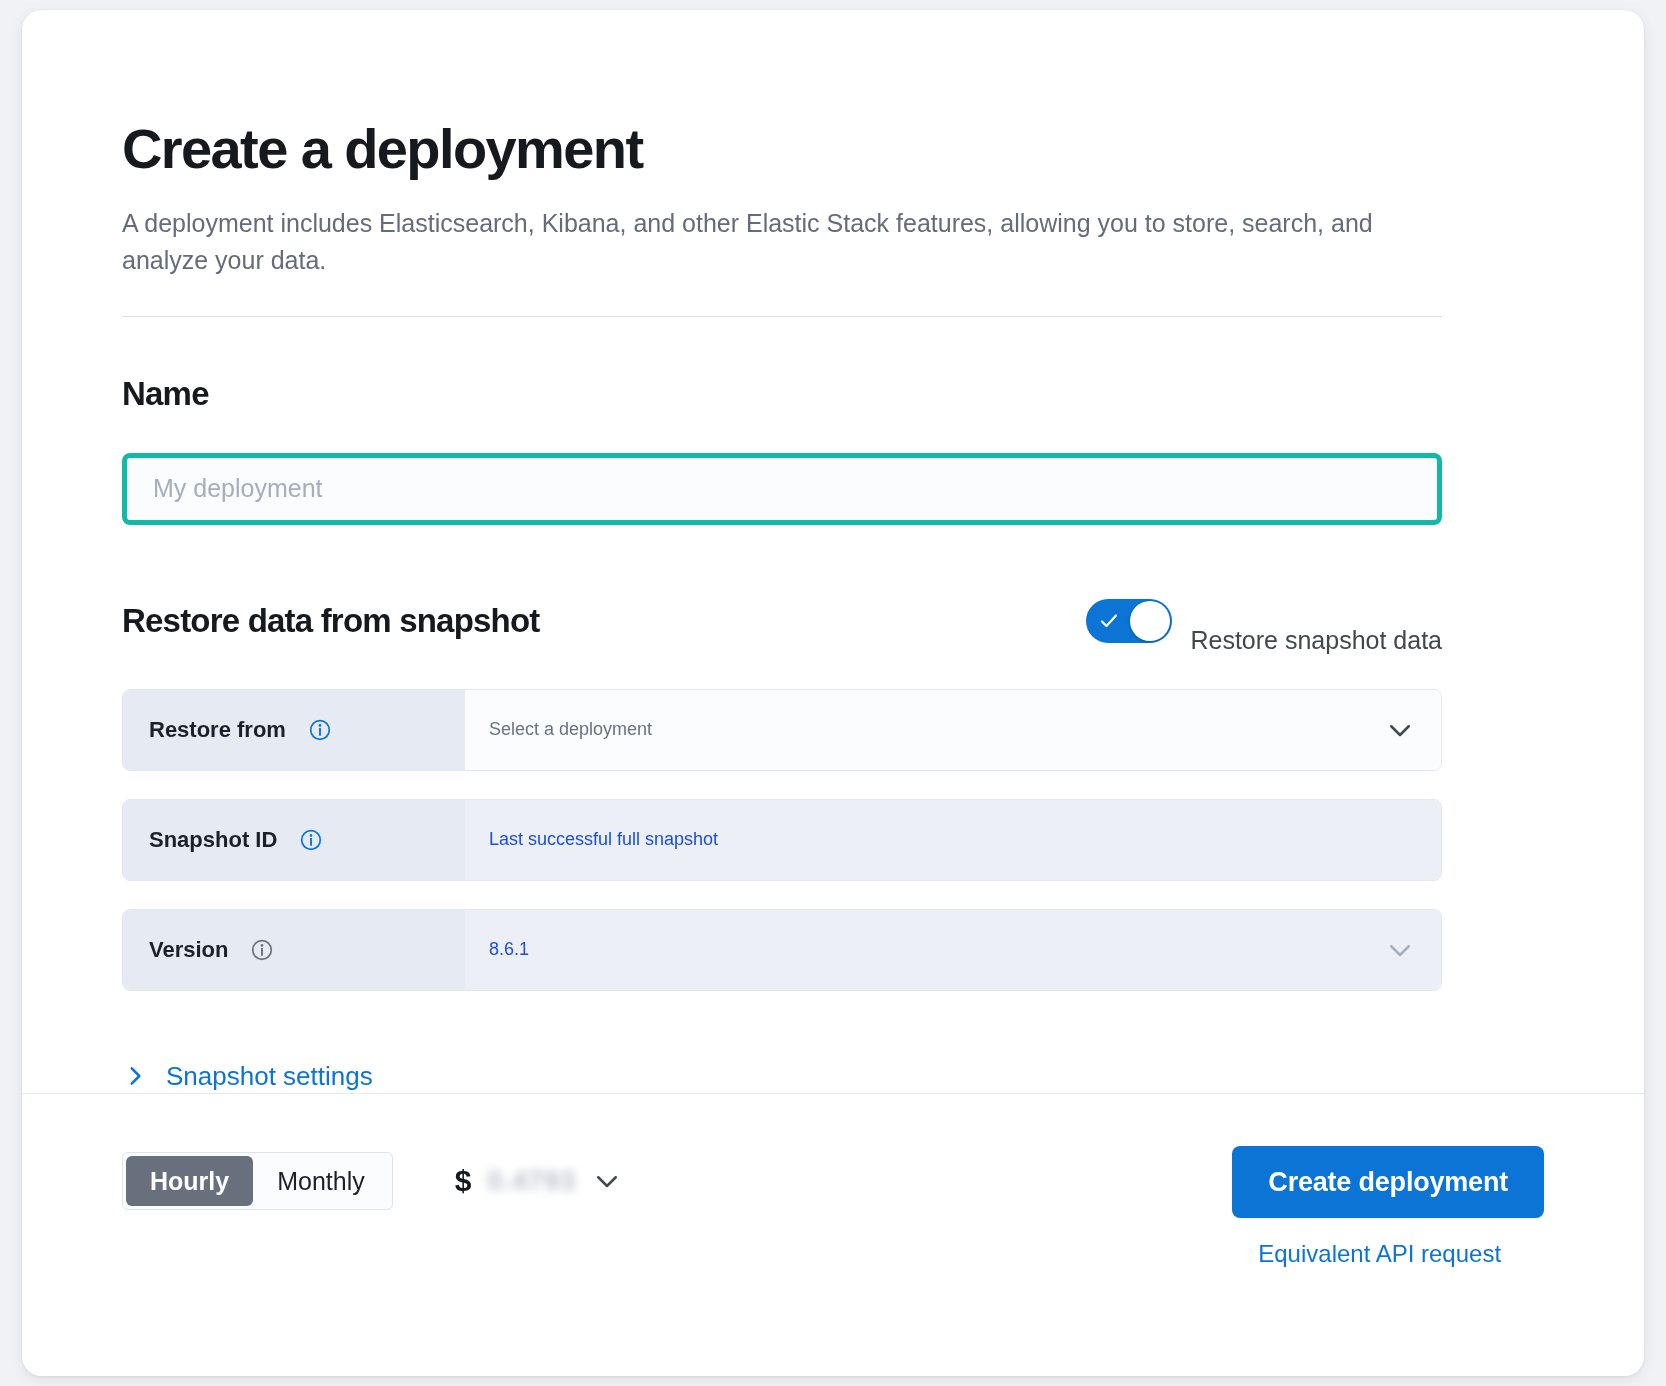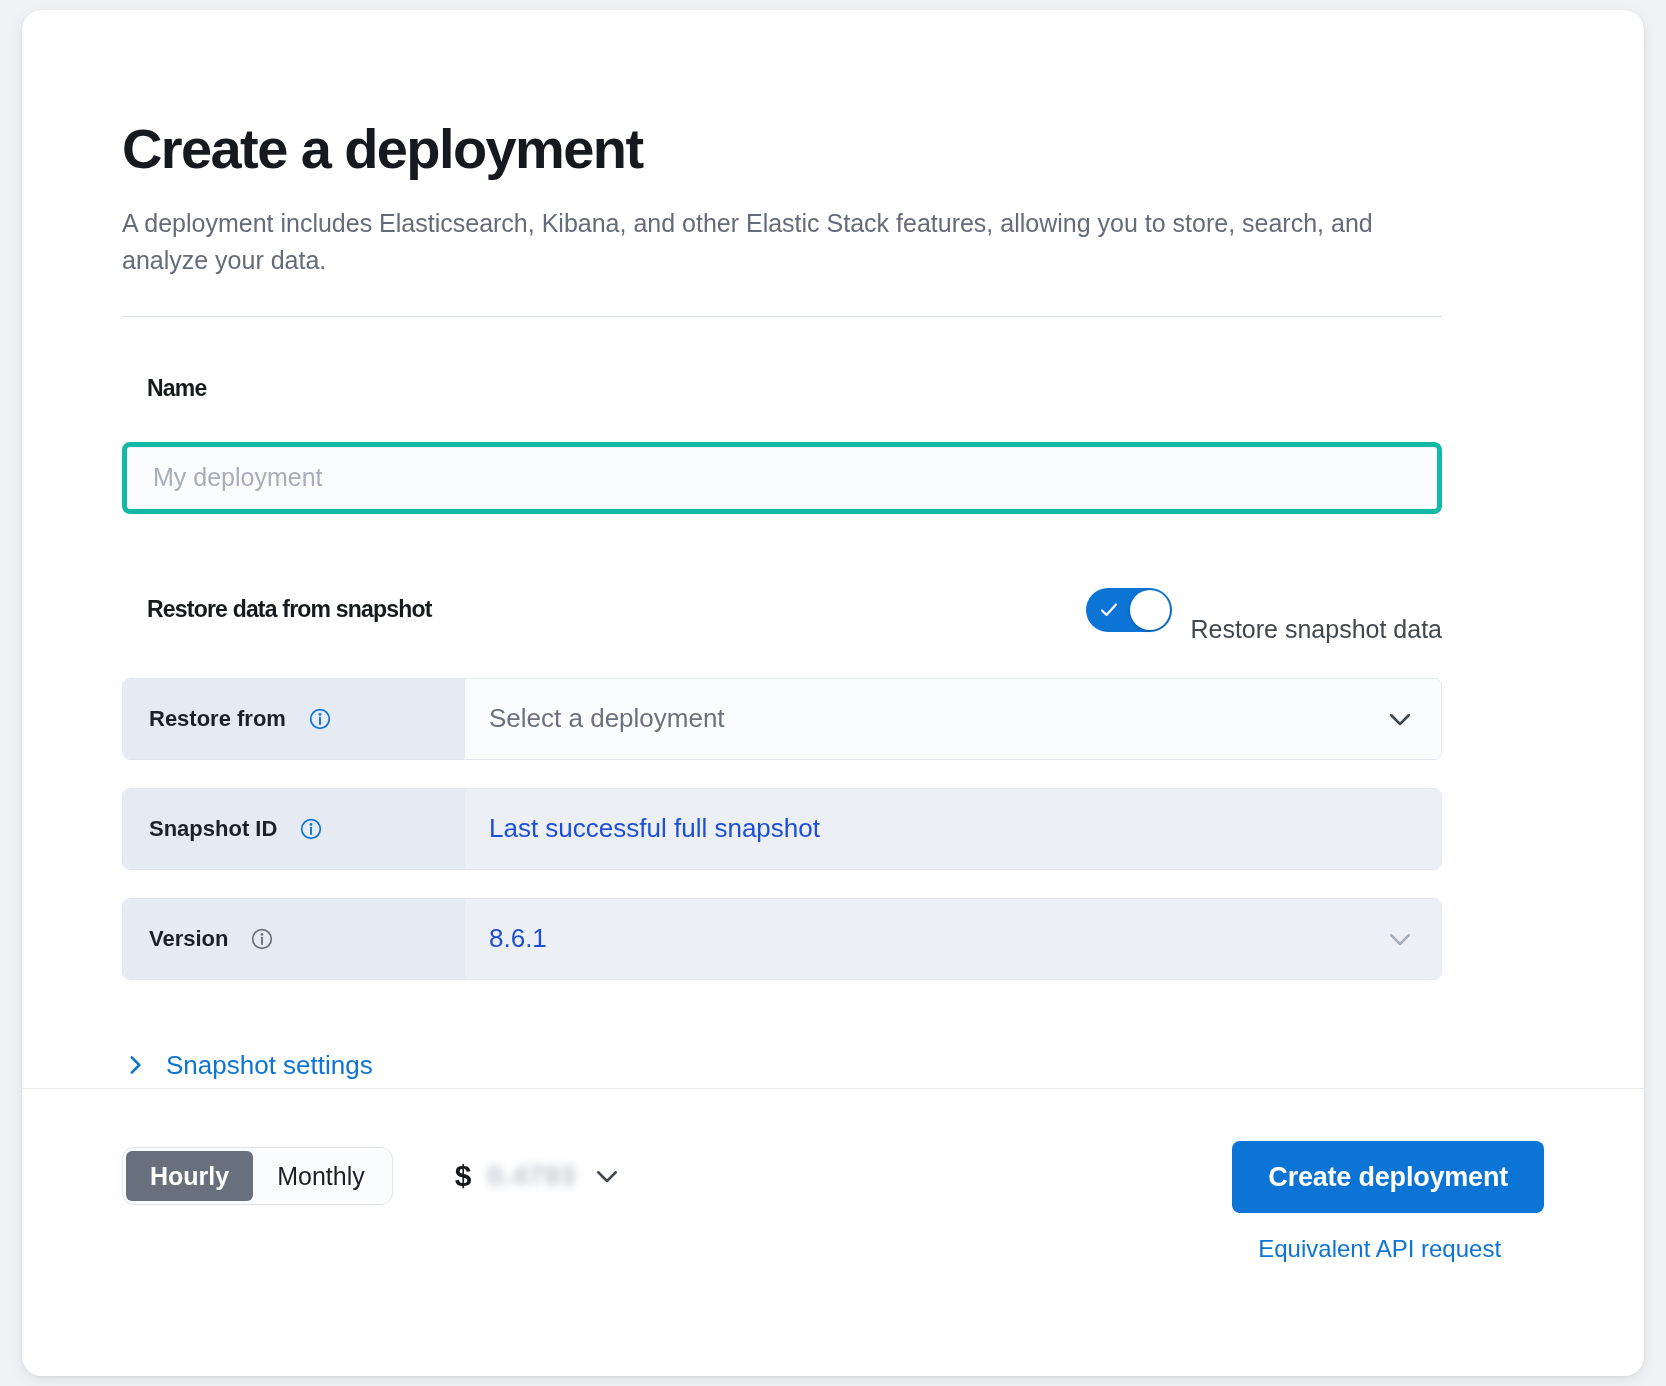--- a/index.html
+++ b/index.html
@@ -63,25 +63,24 @@
   }
 
   .divider {
     height: 1px;
     background: #d7dce5;
     margin-top: 36px;
   }
 
   
   .section-title {
-    font-size: 23px;
+    font-size: 33px;
     font-weight: 700;
     letter-spacing: -0.8px;
     color: #16191d;
-    margin-left: 25px;
   }
 
   .name-section { margin-top: 58px; }
 
   .name-input {
     margin-top: 40px;
     width: 100%;
     height: 72px;
     border: 5px solid #14b8a6;
     border-radius: 8px;
@@ -172,21 +171,21 @@
 
   .field-control {
     flex: 1 1 auto;
     background: #fbfcfe;
     display: flex;
     align-items: center;
     justify-content: space-between;
     padding: 0 26px 0 24px;
   }
   .field-control .val {
-    font-size: 26px;
+    font-size: 18px;
     color: #6a717f;
   }
 
   
   .field-row.disabled .field-control { background: #eceff5; }
   .field-row.disabled .field-control .val { color: #1d4ed8; }
   .field-row.disabled .field-label { background: #e6eaf2; }
   .field-row.disabled .chev svg { stroke: #a6adbb; }
 
   .info-icon { flex: none; display: block; }
@@ -220,21 +219,21 @@
   .footer-left {
     display: flex;
     align-items: center;
     gap: 62px;
     padding-top: 16px;
   }
 
   .segmented {
     display: flex;
     border: 1px solid #dfe3ec;
-    border-radius: 12px;
+    border-radius: 6px;
     background: #fbfcfe;
     padding: 3px;
     height: 58px;
   }
   .seg {
     display: flex;
     align-items: center;
     padding: 0 24px;
     font-size: 25px;
     border-radius: 6px;

